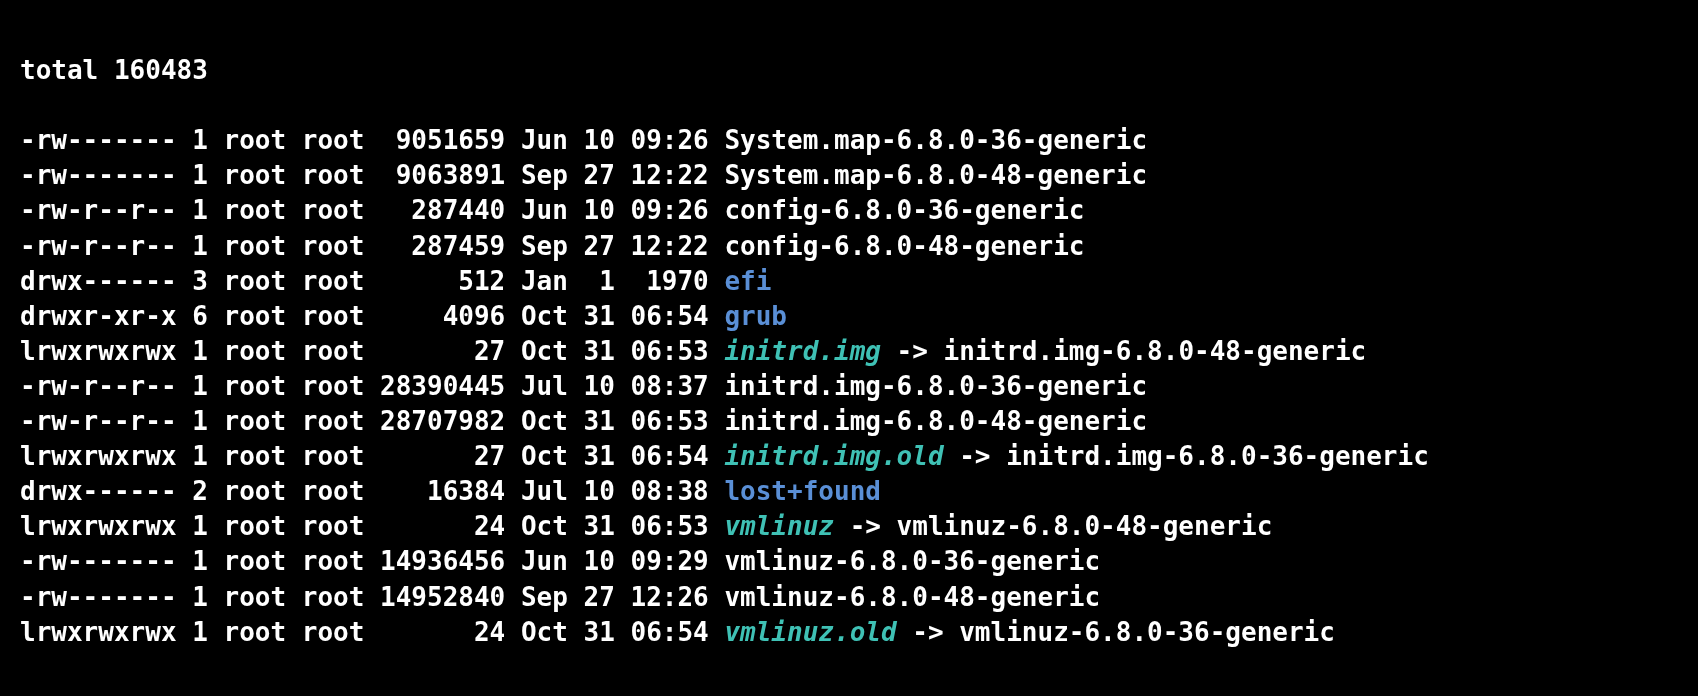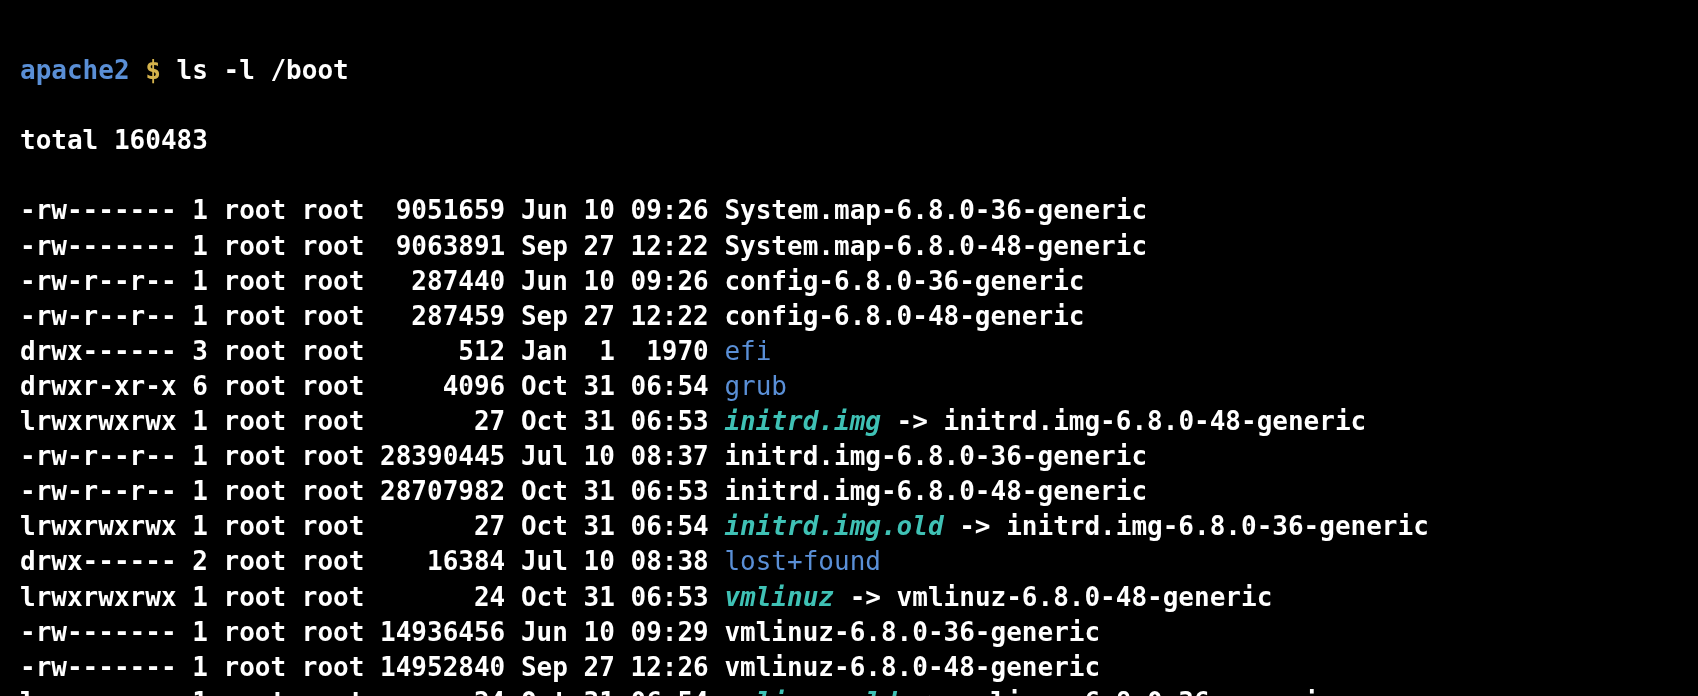--- a/index.html
+++ b/index.html
@@ -15,24 +15,23 @@
     overflow: hidden;
   }
   .term {
     padding: 18px 20px 10px 20px;
     white-space: pre;
     font-weight: 600;
   }
   .host   { color: #5a8fd6; font-weight: 700; }
   .sigil  { color: #d4b24c; font-weight: 700; }
   .plain  { color: #ffffff; }
-  .dir    { color: #5a8fd6; font-weight: 400; }
+  .dir    { color: #5a8fd6; font-weight: 700; }
   .link   { color: #3fc1b5; font-weight: 700; font-style: italic; }
 </style>
 </head>
 <body>
 
 <div class="term">
-<div><span class="host">apache2</span> <span class="sigil">$</span> <span class="plain">ls -l /boot</span></div>
 <div class="plain">total 160483</div>
 <div id="listing"><div><span class="plain">-rw------- 1 root root  9051659 Jun 10 09:26 </span><span class="plain">System.map-6.8.0-36-generic</span></div><div><span class="plain">-rw------- 1 root root  9063891 Sep 27 12:22 </span><span class="plain">System.map-6.8.0-48-generic</span></div><div><span class="plain">-rw-r--r-- 1 root root   287440 Jun 10 09:26 </span><span class="plain">config-6.8.0-36-generic</span></div><div><span class="plain">-rw-r--r-- 1 root root   287459 Sep 27 12:22 </span><span class="plain">config-6.8.0-48-generic</span></div><div><span class="plain">drwx------ 3 root root      512 Jan  1  1970 </span><span class="dir">efi</span></div><div><span class="plain">drwxr-xr-x 6 root root     4096 Oct 31 06:54 </span><span class="dir">grub</span></div><div><span class="plain">lrwxrwxrwx 1 root root       27 Oct 31 06:53 </span><span class="link">initrd.img</span><span class="plain"> -&gt; </span><span class="plain">initrd.img-6.8.0-48-generic</span></div><div><span class="plain">-rw-r--r-- 1 root root 28390445 Jul 10 08:37 </span><span class="plain">initrd.img-6.8.0-36-generic</span></div><div><span class="plain">-rw-r--r-- 1 root root 28707982 Oct 31 06:53 </span><span class="plain">initrd.img-6.8.0-48-generic</span></div><div><span class="plain">lrwxrwxrwx 1 root root       27 Oct 31 06:54 </span><span class="link">initrd.img.old</span><span class="plain"> -&gt; </span><span class="plain">initrd.img-6.8.0-36-generic</span></div><div><span class="plain">drwx------ 2 root root    16384 Jul 10 08:38 </span><span class="dir">lost+found</span></div><div><span class="plain">lrwxrwxrwx 1 root root       24 Oct 31 06:53 </span><span class="link">vmlinuz</span><span class="plain"> -&gt; </span><span class="plain">vmlinuz-6.8.0-48-generic</span></div><div><span class="plain">-rw------- 1 root root 14936456 Jun 10 09:29 </span><span class="plain">vmlinuz-6.8.0-36-generic</span></div><div><span class="plain">-rw------- 1 root root 14952840 Sep 27 12:26 </span><span class="plain">vmlinuz-6.8.0-48-generic</span></div><div><span class="plain">lrwxrwxrwx 1 root root       24 Oct 31 06:54 </span><span class="link">vmlinuz.old</span><span class="plain"> -&gt; </span><span class="plain">vmlinuz-6.8.0-36-generic</span></div></div>
 
 </div>
 
 </body></html>

